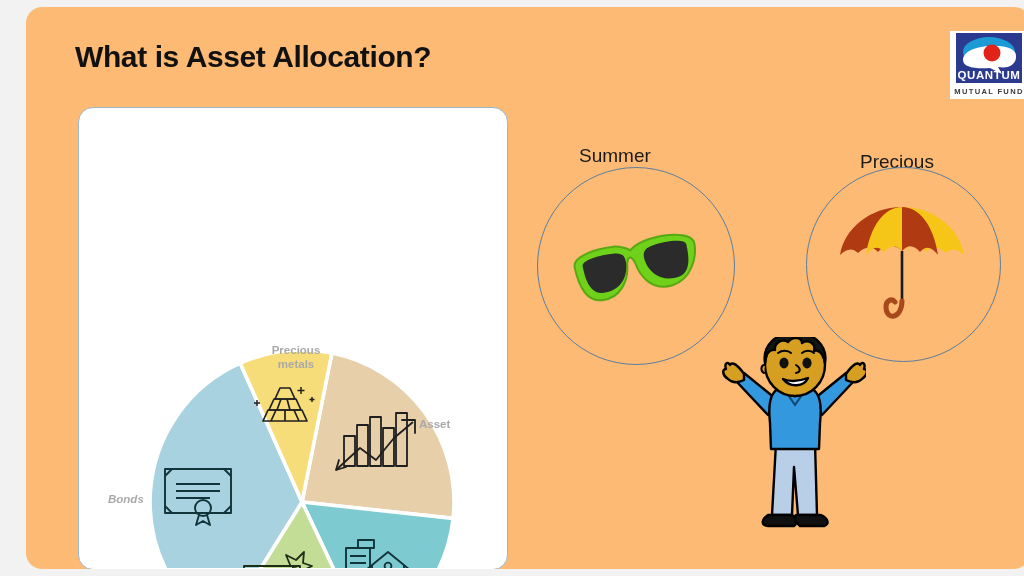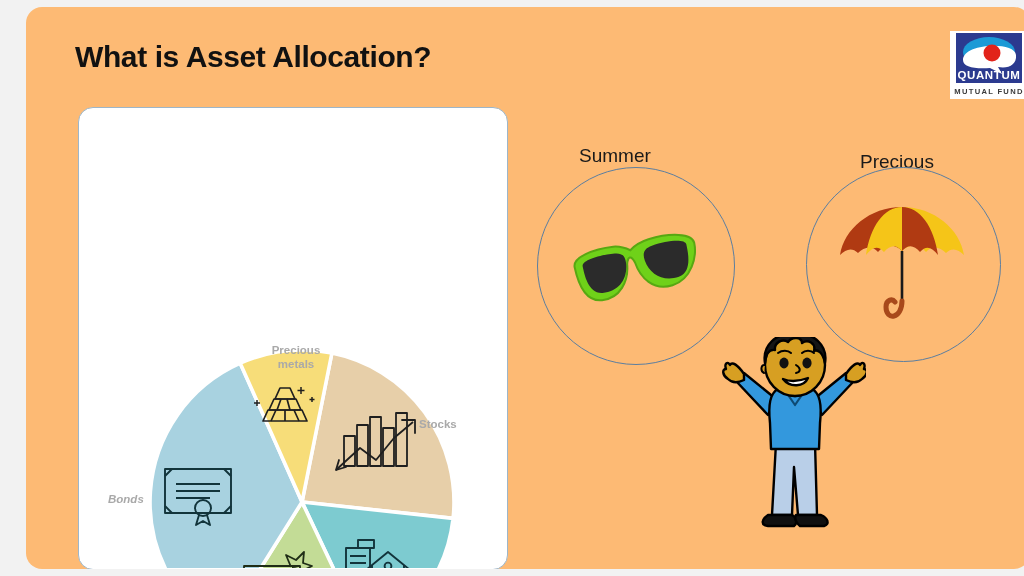--- a/index.html
+++ b/index.html
@@ -166,21 +166,21 @@
             <path d="M-22 -8 h44 M-22 -1 h44 M-22 6 h34"></path>
             <circle cx="5" cy="16" r="8"></circle>
             <path d="M1 23 l-3 10 l7 -4 l7 4 l-3 -10"></path>
           </g>
         </g>
       </svg>
 
       
       <div class="pie-label" style="left:182px; top:116px; text-align:center; width:70px;">Precious
 metals</div>
-      <div class="pie-label" style="left:340px; top:190px;">Stocks</div>
+      <div class="pie-label" style="left:340px; top:190px;">Asset</div>
       
       
       <div class="pie-label" style="left:29px; top:265px;font-style:italic;">Bonds</div>
     </div>
   </div>
 
   <div class="season-label" style="left:553px; top:127px;">Summer</div>
   <div class="season-circle" style="left:511px; top:160px; width:198px; height:198px;"></div>
   <div style="position:absolute; left:542px; top:215px;">
     <svg width="140" height="90" viewBox="0 0 140 90">

